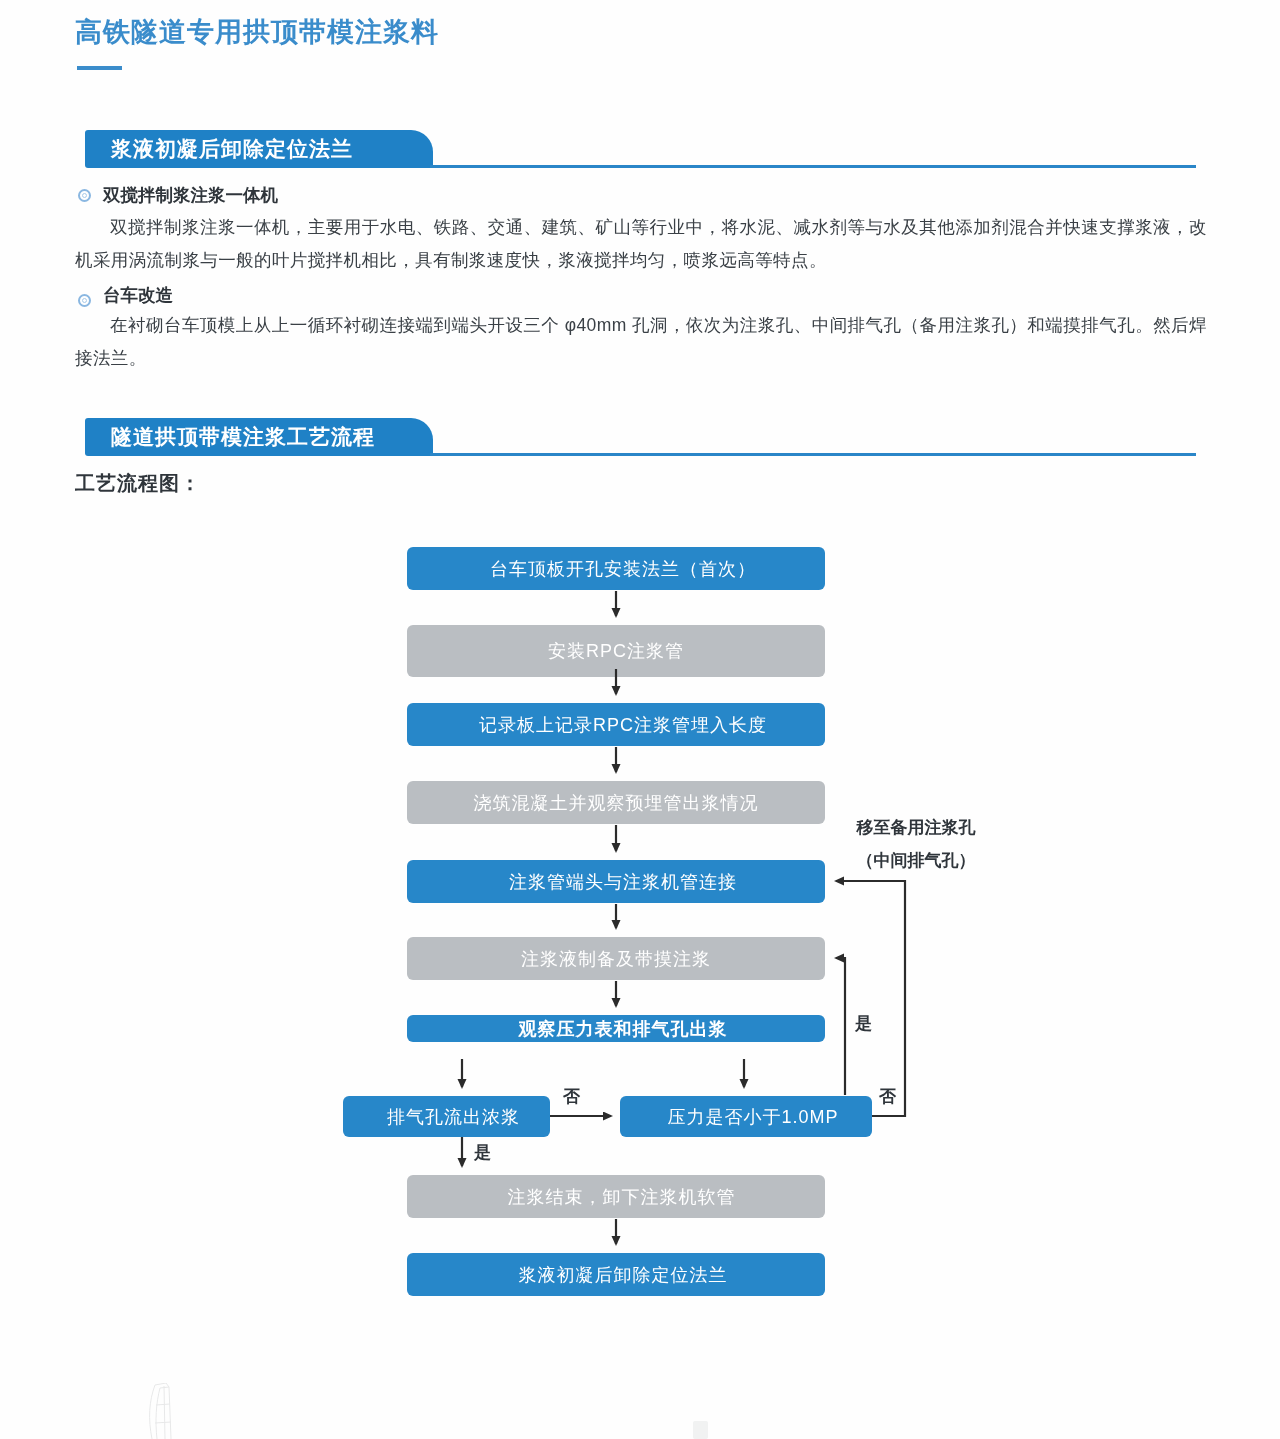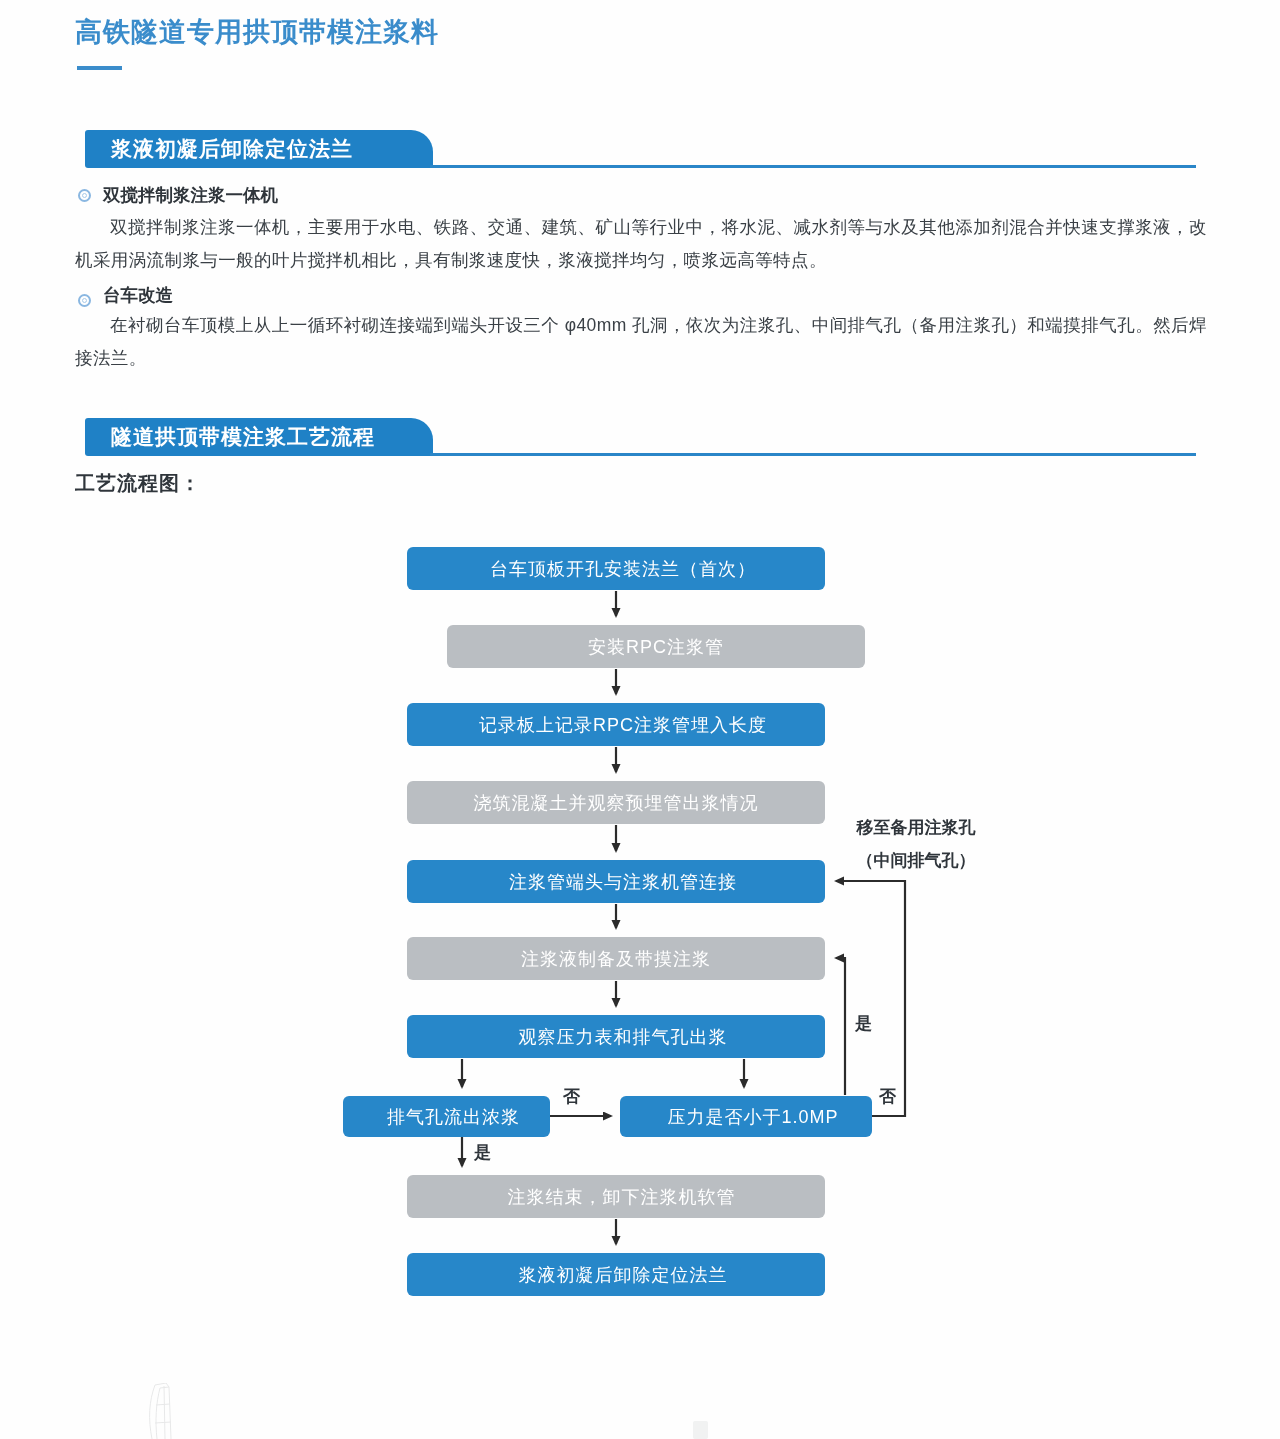--- a/index.html
+++ b/index.html
@@ -74,26 +74,26 @@
     <span class="bullet-heading">台车改造</span>
   </div>
   <p class="para" style="top:309px;">在衬砌台车顶模上从上一循环衬砌连接端到端头开设三个 φ40mm 孔洞，依次为注浆孔、中间排气孔（备用注浆孔）和端摸排气孔。然后焊接法兰。</p>
 
   <div class="banner" style="top:418px;">隧道拱顶带模注浆工艺流程</div>
   <div class="banner-line" style="left:430px;top:453px;width:766px;"></div>
 
   <div class="flow-caption">工艺流程图：</div>
 
   <div class="node blue" style="left:407px;top:547px;width:418px;height:43px;">台车顶板开孔安装法兰（首次）</div>
-  <div class="node gray" style="left:407px;top:625px;width:418px;height:43px;margin-left:40px;">安装RPC注浆管</div>
+  <div class="node gray" style="left:407px;top:625px;width:418px;height:52px;">安装RPC注浆管</div>
   <div class="node blue" style="left:407px;top:703px;width:418px;height:43px;">记录板上记录RPC注浆管埋入长度</div>
   <div class="node gray" style="left:407px;top:781px;width:418px;height:43px;">浇筑混凝土并观察预埋管出浆情况</div>
   <div class="node blue" style="left:407px;top:860px;width:418px;height:43px;">注浆管端头与注浆机管连接</div>
   <div class="node gray" style="left:407px;top:937px;width:418px;height:43px;">注浆液制备及带摸注浆</div>
-  <div class="node blue" style="left:407px;top:1015px;width:418px;height:43px;">观察压力表和排气孔出浆</div>
+  <div class="node blue" style="left:407px;top:1015px;width:418px;height:27px;font-weight:bold;">观察压力表和排气孔出浆</div>
   <div class="node blue" style="left:343px;top:1096px;width:207px;height:41px;">排气孔流出浓浆</div>
   <div class="node blue" style="left:620px;top:1096px;width:252px;height:41px;">压力是否小于1.0MP</div>
   <div class="node gray" style="left:407px;top:1175px;width:418px;height:43px;padding-left:11px;">注浆结束，卸下注浆机软管</div>
   <div class="node blue" style="left:407px;top:1253px;width:418px;height:43px;">浆液初凝后卸除定位法兰</div>
 
   <svg class="edges" width="1280" height="1439" viewBox="0 0 1280 1439">
     <defs>
       <marker id="ah" markerWidth="11" markerHeight="10" refX="8" refY="4.5" orient="auto" markerUnits="userSpaceOnUse">
         <path d="M0,0 L10,4.5 L0,9 Z" fill="#2B2B2B"></path>
       </marker>

